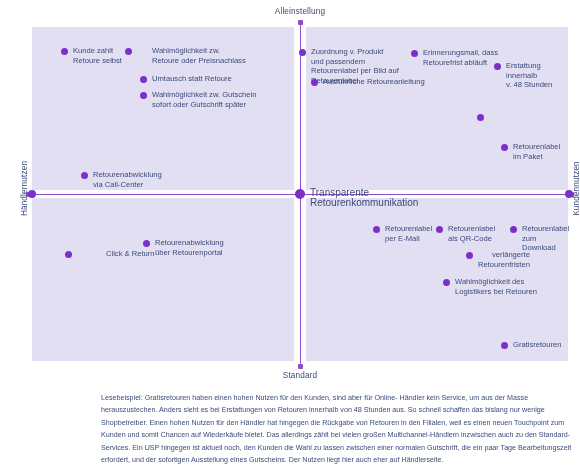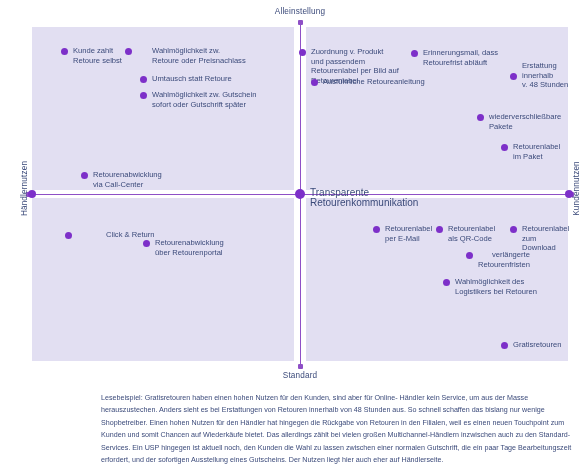--- a/index.html
+++ b/index.html
@@ -224,37 +224,35 @@
         </div>
         <div class="pt" style="left: 289px; top: 77px; padding-left: 12px;">
           <span class="dot" style="background: rgb(125, 48, 201);"></span>
           <span class="lbl">Ausführliche Retoureanleitung</span>
         </div>
         <div class="pt" style="left: 401px; top: 48px;">
           <span class="dot" style="background: rgb(125, 48, 201);"></span>
           <span class="lbl">Erinnerungsmail, dass
 Retourefrist abläuft</span>
         </div>
-        <div class="pt" style="left: 500px; top: 61px; align-items: center;">
+        <div class="pt" style="left: 484px; top: 61px;">
           <span class="dot" style="background: rgb(125, 48, 201);"></span>
           <span class="lbl">Erstattung
 innerhalb
 v. 48 Stunden</span>
         </div>
         <div class="pt" style="left: 467px; top: 112px;">
           <span class="dot" style="background: rgb(125, 48, 201);"></span>
-          <span class="lbl">wiederverschließbare
-Pakete</span>
         </div>
         <div class="pt" style="left: 491px; top: 142px;">
           <span class="dot" style="background: rgb(125, 48, 201);"></span>
           <span class="lbl">Retourenlabel
 im Paket</span>
         </div>
-        <div class="pt" style="left: 55px; top: 230px; gap: 34px;">
+        <div class="pt" style="left: 55px; top: 249px; gap: 34px;">
           <span class="dot" style="background: rgb(125, 48, 201);"></span>
           <span class="lbl">Click &amp; Return</span>
         </div>
         <div class="pt" style="left: 133px; top: 238px;">
           <span class="dot" style="background: rgb(125, 48, 201);"></span>
           <span class="lbl">Retourenabwicklung
 über Retourenportal</span>
         </div>
         <div class="pt" style="left: 363px; top: 224px;">
           <span class="dot" style="background: rgb(125, 48, 201);"></span>

